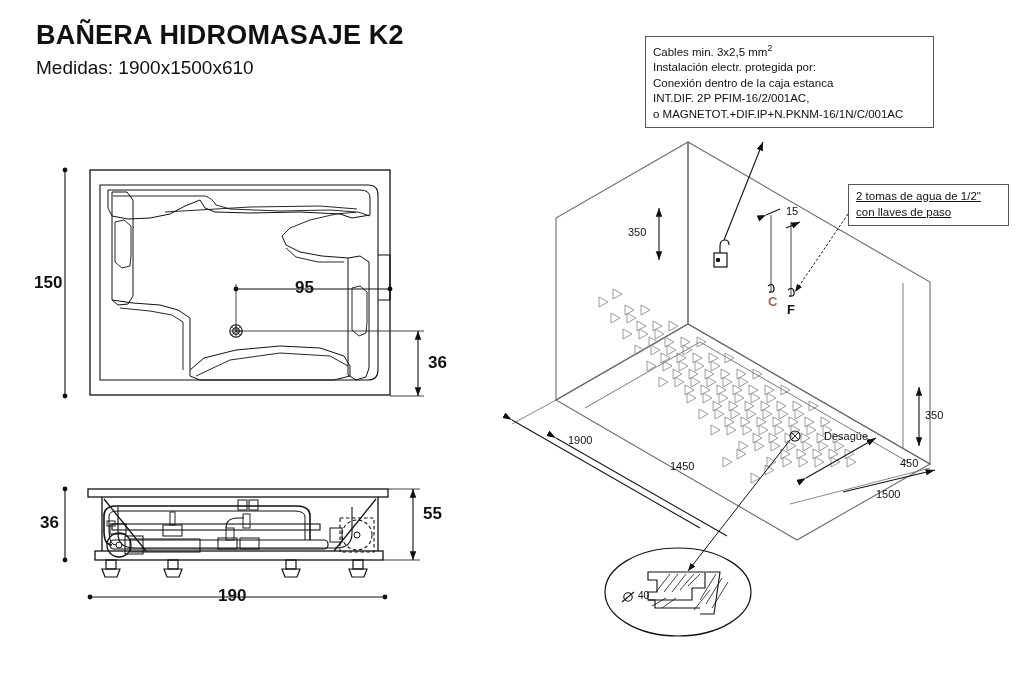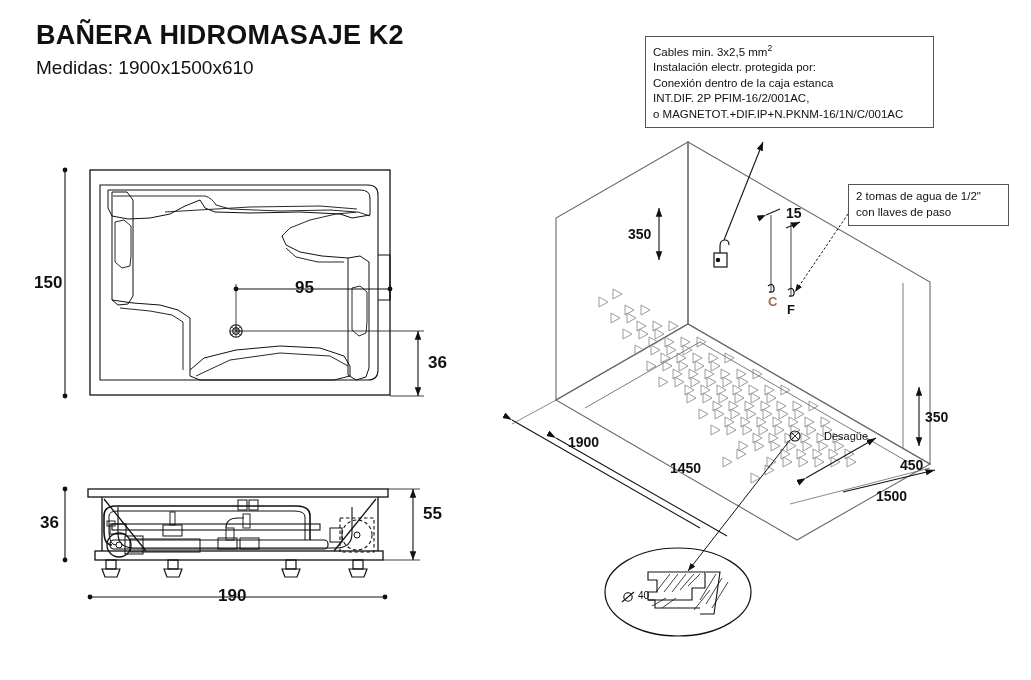--- a/index.html
+++ b/index.html
@@ -58,42 +58,43 @@
   }
   #note-electrical {
     left: 645px;
     top: 36px;
     width: 289px;
   }
   #note-water {
     left: 848px;
     top: 184px;
     width: 161px;
+    text-decoration: underline;
   }
   sup.sq { font-size: 8.5px; vertical-align: super; }
   
   .draw {
     position: absolute;
     left: 0;
     top: 0;
     width: 1031px;
     height: 680px;
     pointer-events: none;
   }
   
   .dim {
     position: absolute;
     font-size: 17px;
     font-weight: bold;
     color: #111;
     white-space: nowrap;
   }
   .dim.iso {
-    font-size: 14px;
-    font-weight: bold;
+    font-size: 11px;
+    font-weight: normal;
   }
   .lbl {
     position: absolute;
     font-size: 12px;
     color: #111;
     white-space: nowrap;
   }
   .lbl.tap {
     font-size: 13px;
     font-weight: bold;

